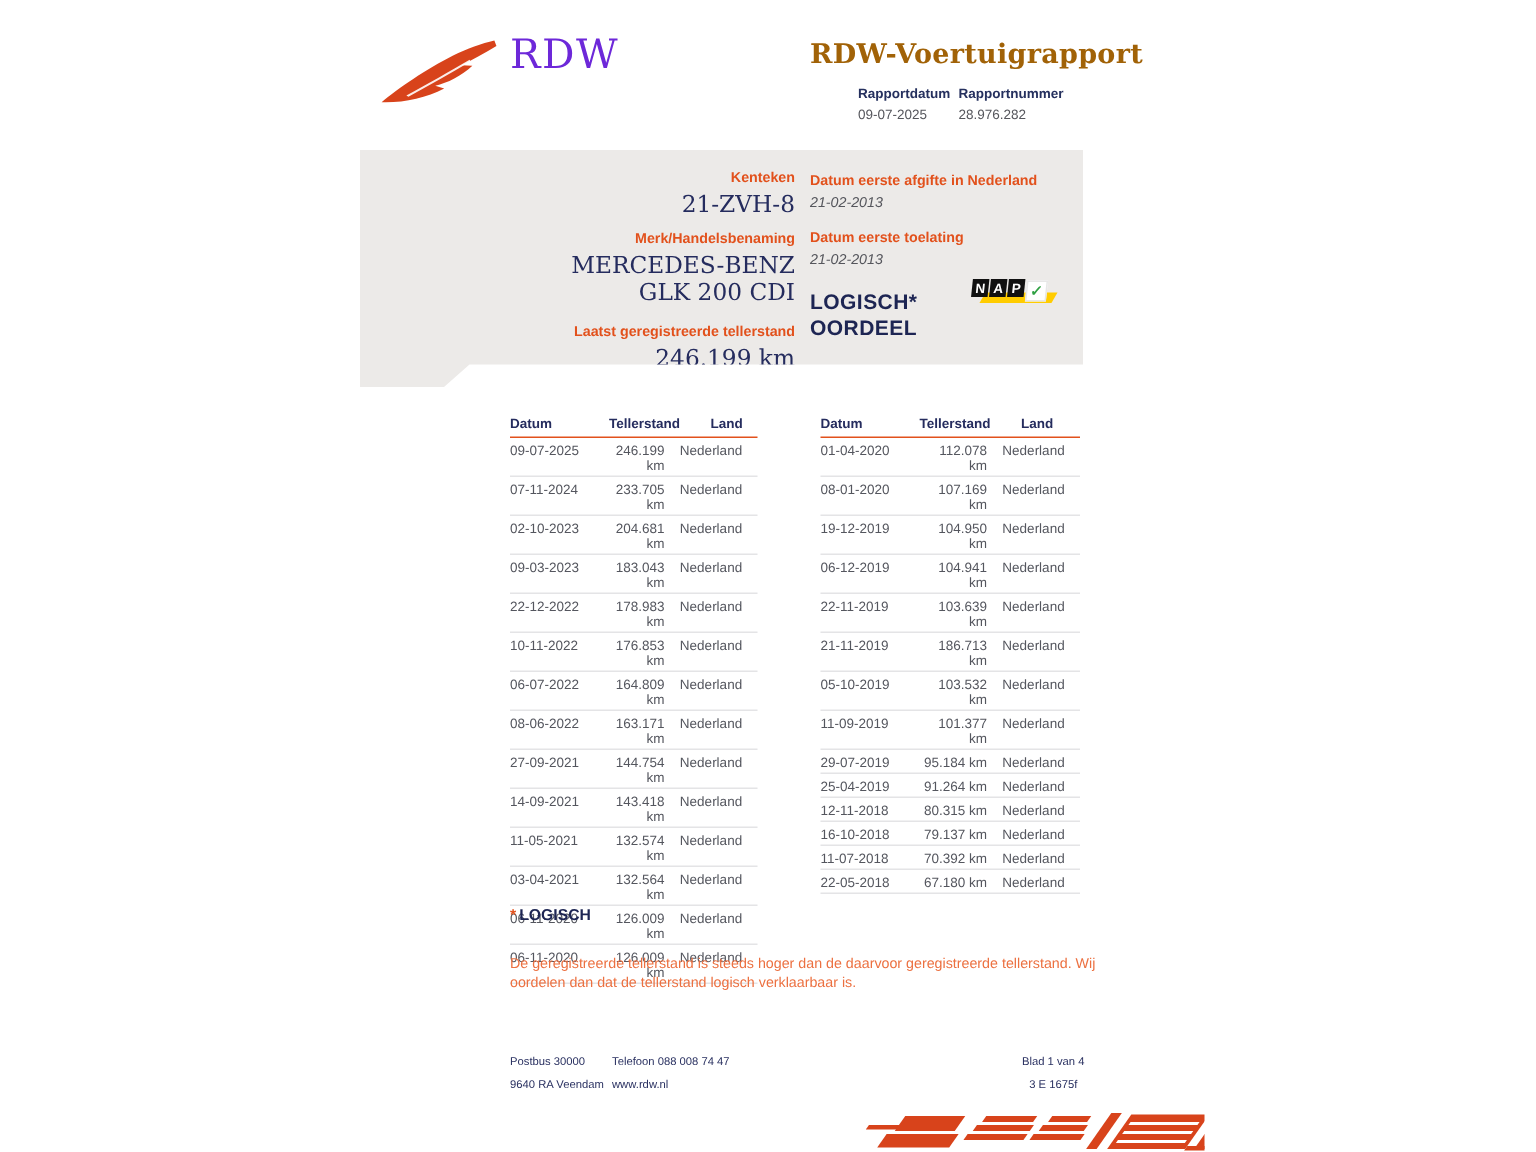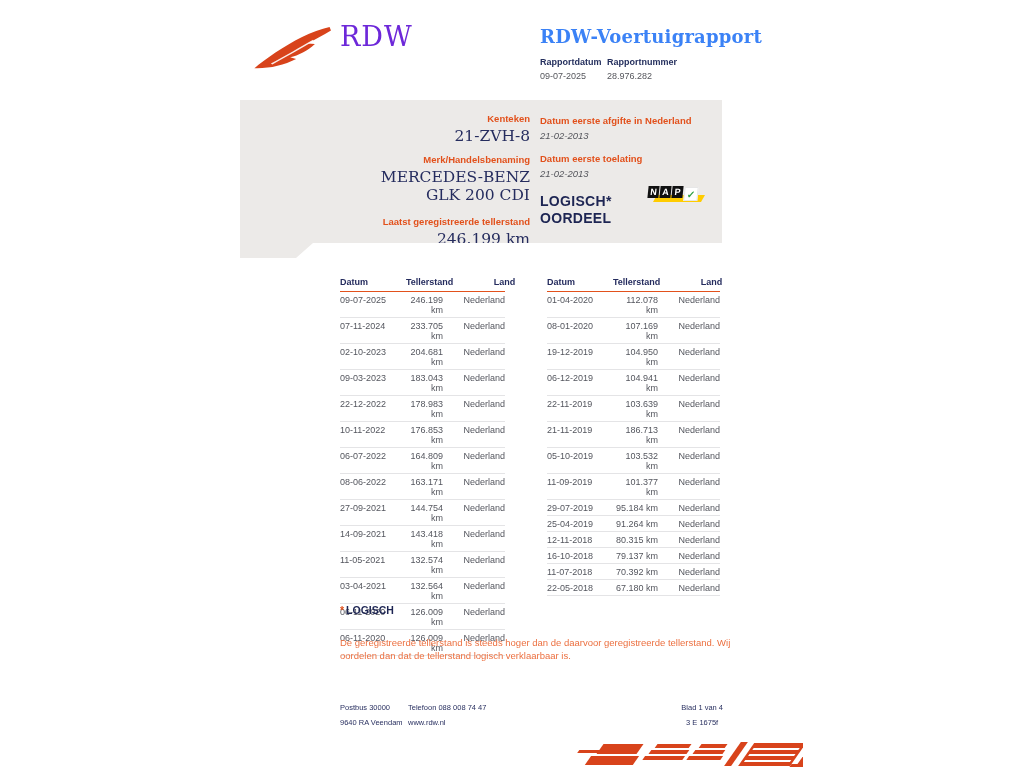--- a/index.html
+++ b/index.html
@@ -11,23 +11,23 @@
   .abs{position:absolute;}
 
   
   #logo-feather{left:250px;top:26px;width:84px;height:44px;}
   #brand-text{
     left:340px;top:21px;font-family:"DejaVu Serif",serif;font-size:27px;
     color:#6d28d9;letter-spacing:1px;font-weight:500;
   }
   #report-title{
     left:540px;top:26px;font-family:"DejaVu Serif",serif;font-weight:700;
-    font-size:18px;color:#3b82f6;letter-spacing:.2px;
-  }
-  #report-meta{left:540px;top:57px;display:flex;}
+    font-size:18px;color:#a16207;letter-spacing:.2px;
+  }
+  #report-meta{left:572px;top:57px;display:flex;}
   #report-meta .meta-col{margin-right:13px;}
   #report-meta .meta-col.first{width:54px;}
   .meta-label{font-size:9px;font-weight:bold;color:#25305e;}
   .meta-value{font-size:9px;color:#55565c;margin-top:4px;}
 
   
   #summary-box{
     left:240px;top:100px;width:482px;height:158px;background:#eceae8;
     clip-path:polygon(0 0,482px 0,482px 143px,73px 143px,56px 158px,0 158px);
   }
@@ -59,21 +59,21 @@
 
   
   #tables-section{left:340px;top:277px;width:382px;}
   .tables-title{font-size:9.5px;font-weight:bold;color:#e2511c;margin-bottom:6px;}
   .tables-wrap{display:flex;gap:42px;}
   .mtable.left{width:165px;} .mtable.right{width:173px;}
   .thead,.trow{display:grid;grid-template-columns:66px 1fr 62px;}
   .thead{font-size:9px;font-weight:bold;color:#252c5e;padding-bottom:4px;
     border-bottom:1.5px solid #e2511c;}
   .thead > div:nth-child(2),.trow > div:nth-child(2){text-align:right;}
-  .thead > div:nth-child(3),.trow > div:nth-child(3){text-align:right;}
+  .thead > div:nth-child(3),.trow > div:nth-child(3){text-align:center;}
   .trow{font-size:9px;color:#54565e;padding:3px 0 2px 0;border-bottom:1px solid #e4e4e6;}
 
   
   #note-section{left:340px;top:604px;width:396px;}
   .note-title{font-size:10.5px;font-weight:bold;color:#1d2553;}
   .note-ast{color:#e2511c;margin-right:2px;}
   .note-body{margin-top:20px;font-size:9.5px;line-height:13px;color:#ec7040;}
 
   
   #footer{left:340px;top:700px;width:383px;display:flex;font-size:7.5px;

